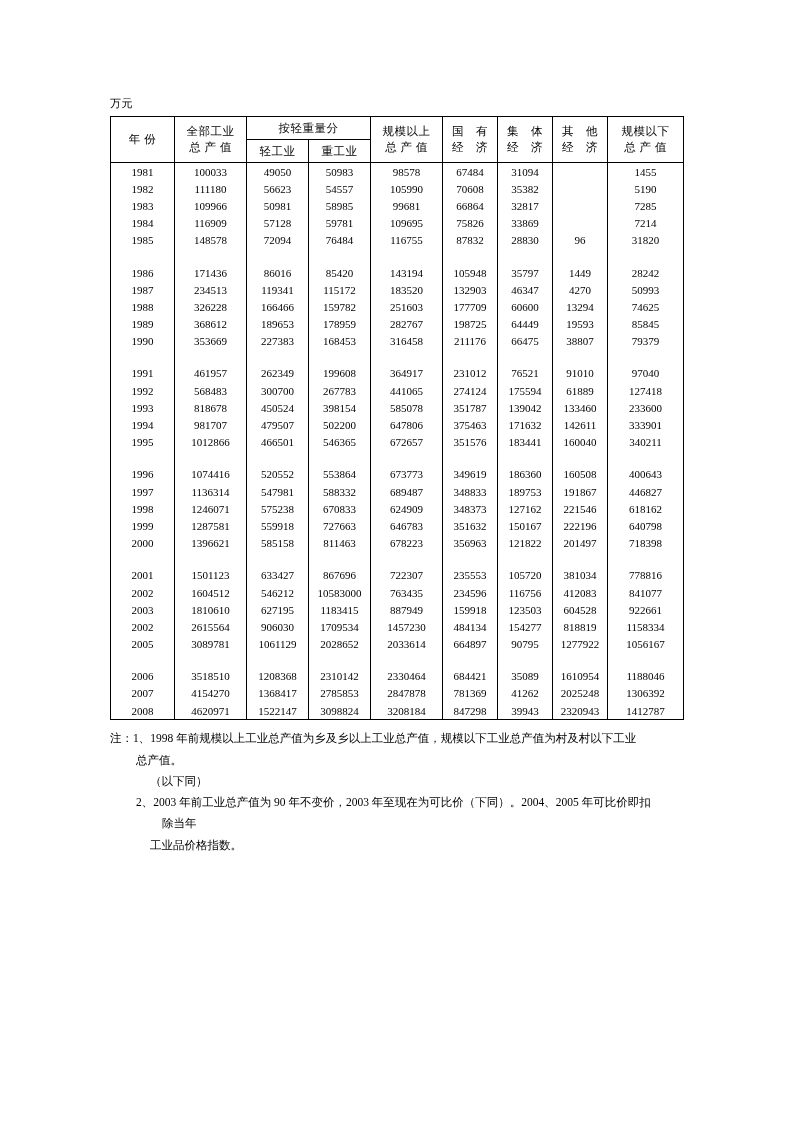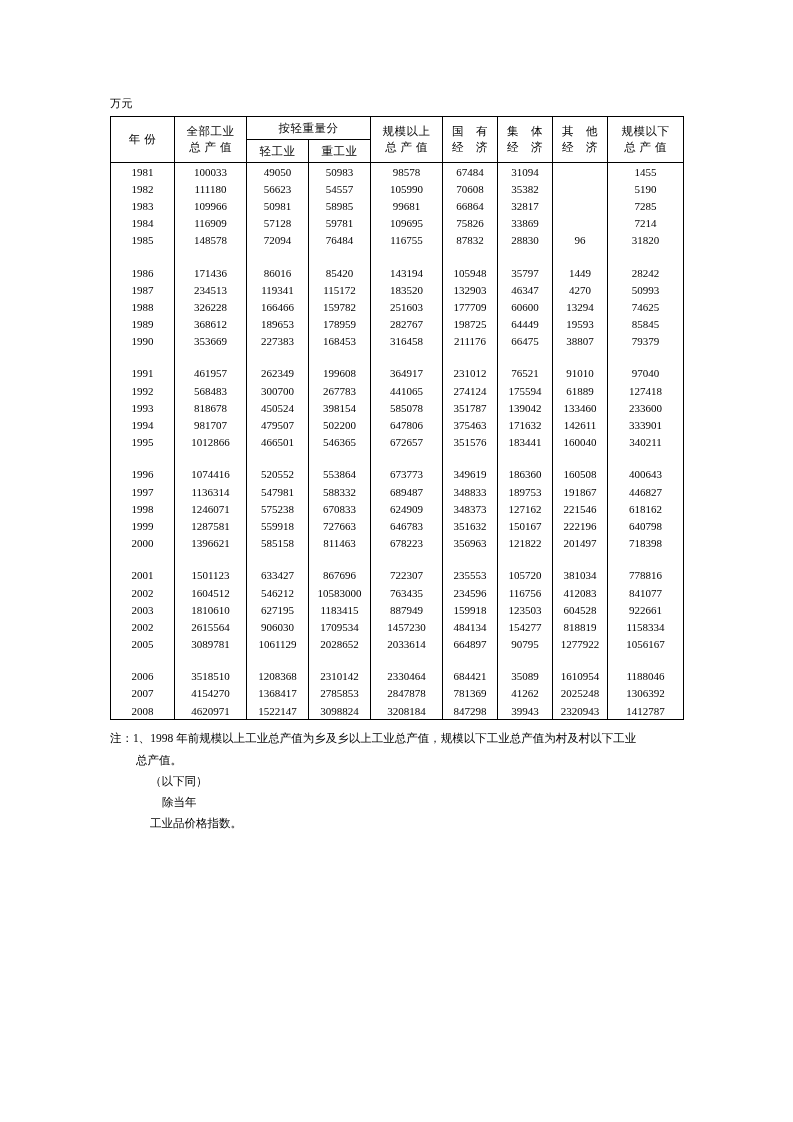--- a/index.html
+++ b/index.html
@@ -507,17 +507,18 @@
           <td class="num frame-bottom">2320943</td>
           <td class="num bl frame-right frame-bottom">1412787</td>
         </tr>
       </tbody>
   </table>
 
   <div class="notes">
     <div class="line">注：1、1998 年前规模以上工业总产值为乡及乡以上工业总产值，规模以下工业总产值为村及村以下工业</div>
     <div class="line indent1">总产值。</div>
     <div class="line indent2">（以下同）</div>
+    <div class="line indent1">2、2003 年前工业总产值为 90 年不变价，2003 年至现在为可比价（下同）。2004、2005 年可比价即扣</div>
     <div class="line indent3">除当年</div>
     <div class="line indent2">工业品价格指数。</div>
   </div>
 
 </div>
 
 </body></html>

